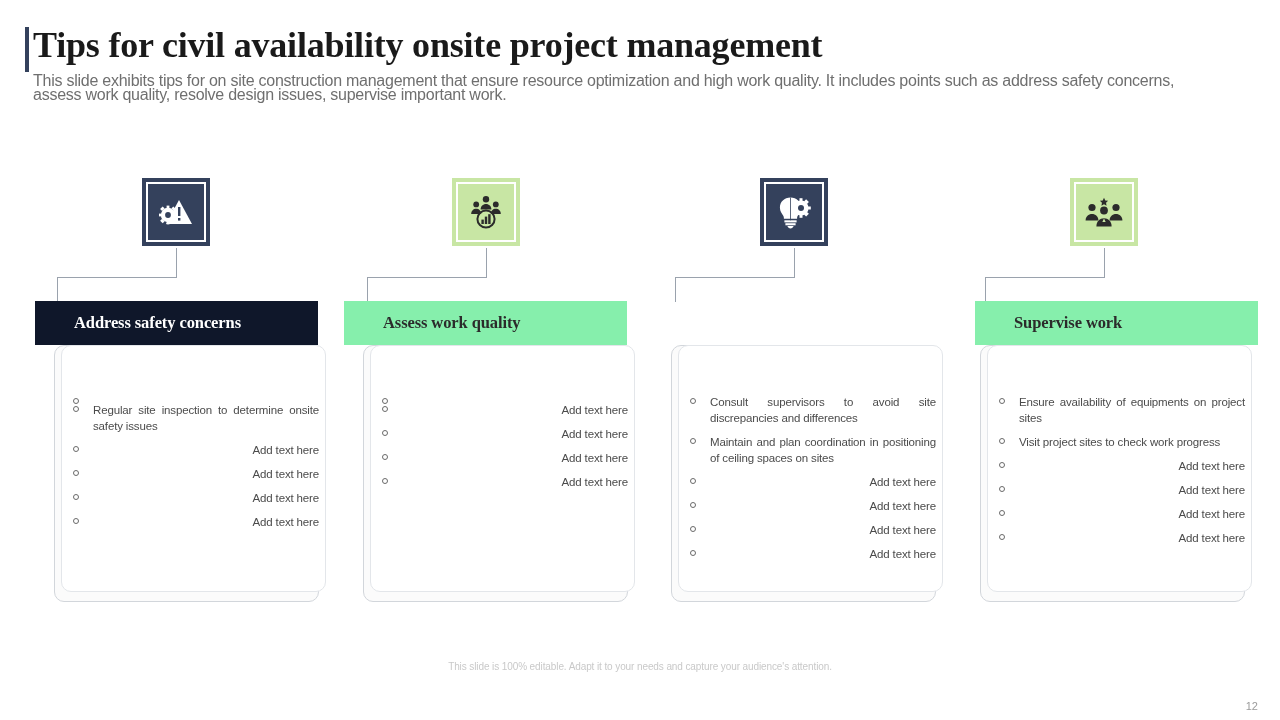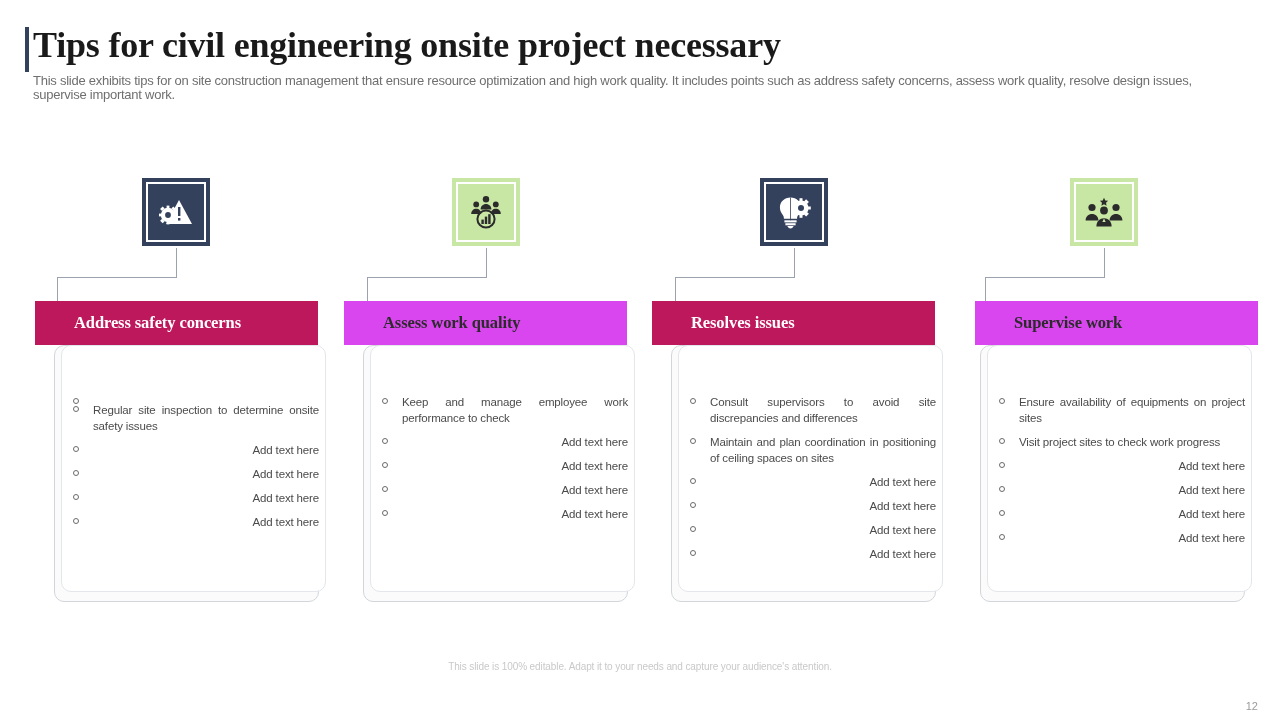--- a/index.html
+++ b/index.html
@@ -28,21 +28,21 @@
     letter-spacing: -0.2px;
     line-height: 1.05;
     white-space: nowrap;
   }
   #slide-subtitle {
     position: absolute;
     left: 33px;
     top: 74px;
     width: 1185px;
     font-family: "Liberation Sans", sans-serif;
-    font-size: 13px;
+    font-size: 16px;
     line-height: 14px;
     color: #6f6f6f;
     letter-spacing: -0.25px;
   }
 
   
   #left-accent {
     position: absolute;
     left: 25px;
     top: 27px;
@@ -105,22 +105,22 @@
     height: 44px;
     box-sizing: border-box;
     display: flex;
     align-items: center;
     padding-left: 39px;
     font-family: "Liberation Serif", serif;
     font-size: 16.5px;
     font-weight: bold;
     letter-spacing: -0.1px;
   }
-  .bar.dark  { background: #be185d; color: #ffffff; }
-  .bar.light { background: #d946ef; color: #2b2b2b; }
+  .bar.dark  { background: #0f172a; color: #ffffff; }
+  .bar.light { background: #86efac; color: #2b2b2b; }
 
   
   .card-shadow {
     position: absolute;
     left: 19px;
     top: 345px;
     width: 265px;
     height: 257px;
     border: 1px solid #d2d6db;
     border-radius: 10px;
@@ -188,21 +188,21 @@
     font-family: "Liberation Sans", sans-serif;
     font-size: 11px;
     color: #9b9b9b;
   }
 </style>
 </head>
 <body>
 
 <div id="left-accent"></div>
 
-<div id="slide-title">Tips for civil engineering onsite project necessary</div>
+<div id="slide-title">Tips for civil availability onsite project management</div>
 <div id="slide-subtitle">This slide exhibits tips for on site construction management that ensure resource optimization and high work quality. It includes points such as address safety concerns, assess work quality, resolve design issues, supervise important work.</div>
 
 <div class="column col-0">
 
   <div class="icon-tile dark" style="left:107px;">
     <div class="inner">
       <span>
         <svg width="34" height="30" viewBox="0 0 34 30">
           <path d="M20 3 L33 27 L7 27 Z" fill="#ffffff"></path>
           <rect x="19" y="10" width="2.4" height="9" fill="#34415c"></rect>
@@ -275,21 +275,21 @@
   <div class="conn conn-v-down" style="left:23px;"></div>
 
   <div class="bar light" style="left:0px;">
     <span>Assess work quality</span>
   </div>
 
   <div class="card-shadow"></div>
   <div class="card"></div>
 
   <div class="bullets">
-    <div class="bullet just"><span class="marker"></span><span>Keep and manage employee work performance to check</span></div>
+    <div class="bullet just"><span class="marker"></span></div>
     <div class="bullet"><span class="marker"></span><span>Add text here</span></div>
     <div class="bullet"><span class="marker"></span><span>Add text here</span></div>
     <div class="bullet"><span class="marker"></span><span>Add text here</span></div>
     <div class="bullet"><span class="marker"></span><span>Add text here</span></div>
   </div>
 </div>
 
 <div class="column col-2">
 
   <div class="icon-tile dark" style="left:108px;">
@@ -315,23 +315,20 @@
           <path d="M14.5 2.5v22.8" stroke="#34415c" stroke-width="0.8" fill="none"></path>
         </svg>
       </span>
     </div>
   </div>
 
   <div class="conn conn-v-top" style="left:142px;"></div>
   <div class="conn conn-h" style="left:23px; width:120px;"></div>
   <div class="conn conn-v-down" style="left:23px;"></div>
 
-  <div class="bar dark" style="left:0px;">
-    <span>Resolves issues</span>
-  </div>
 
   <div class="card-shadow"></div>
   <div class="card"></div>
 
   <div class="bullets">
     <div class="bullet just"><span class="marker"></span><span>Consult supervisors to avoid site discrepancies and differences</span></div>
     <div class="bullet just"><span class="marker"></span><span>Maintain and plan coordination in positioning of ceiling spaces on sites</span></div>
     <div class="bullet"><span class="marker"></span><span>Add text here</span></div>
     <div class="bullet"><span class="marker"></span><span>Add text here</span></div>
     <div class="bullet"><span class="marker"></span><span>Add text here</span></div>

